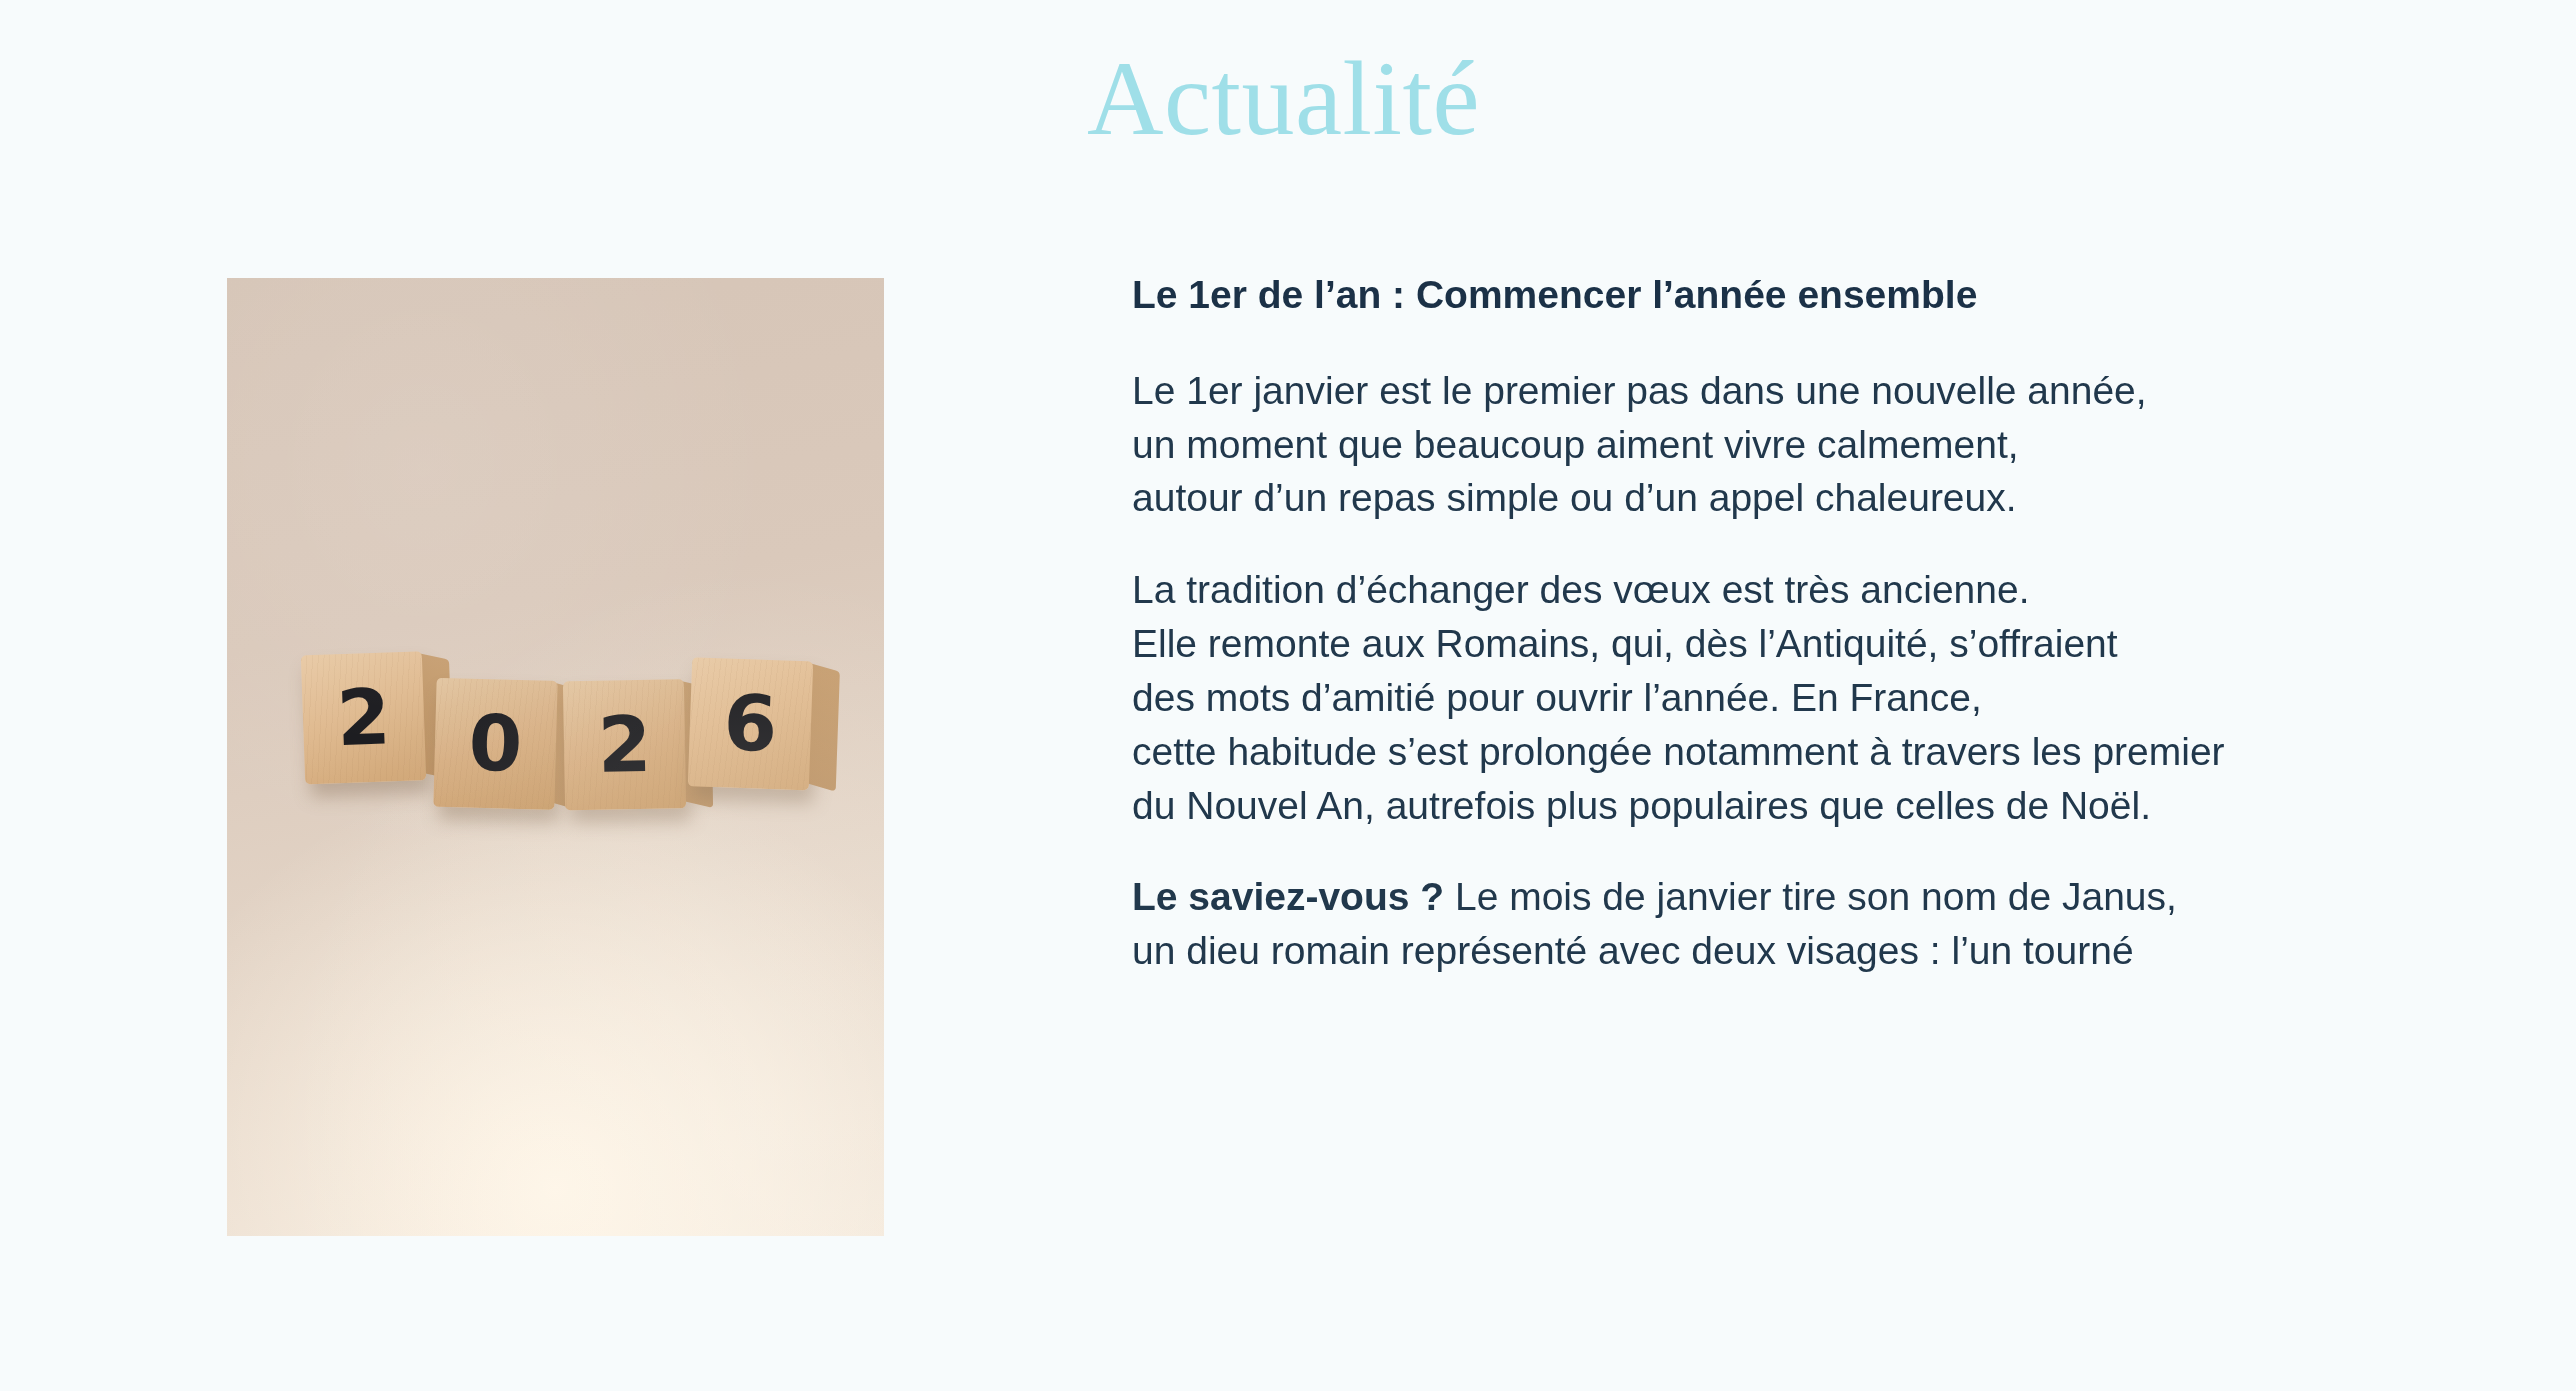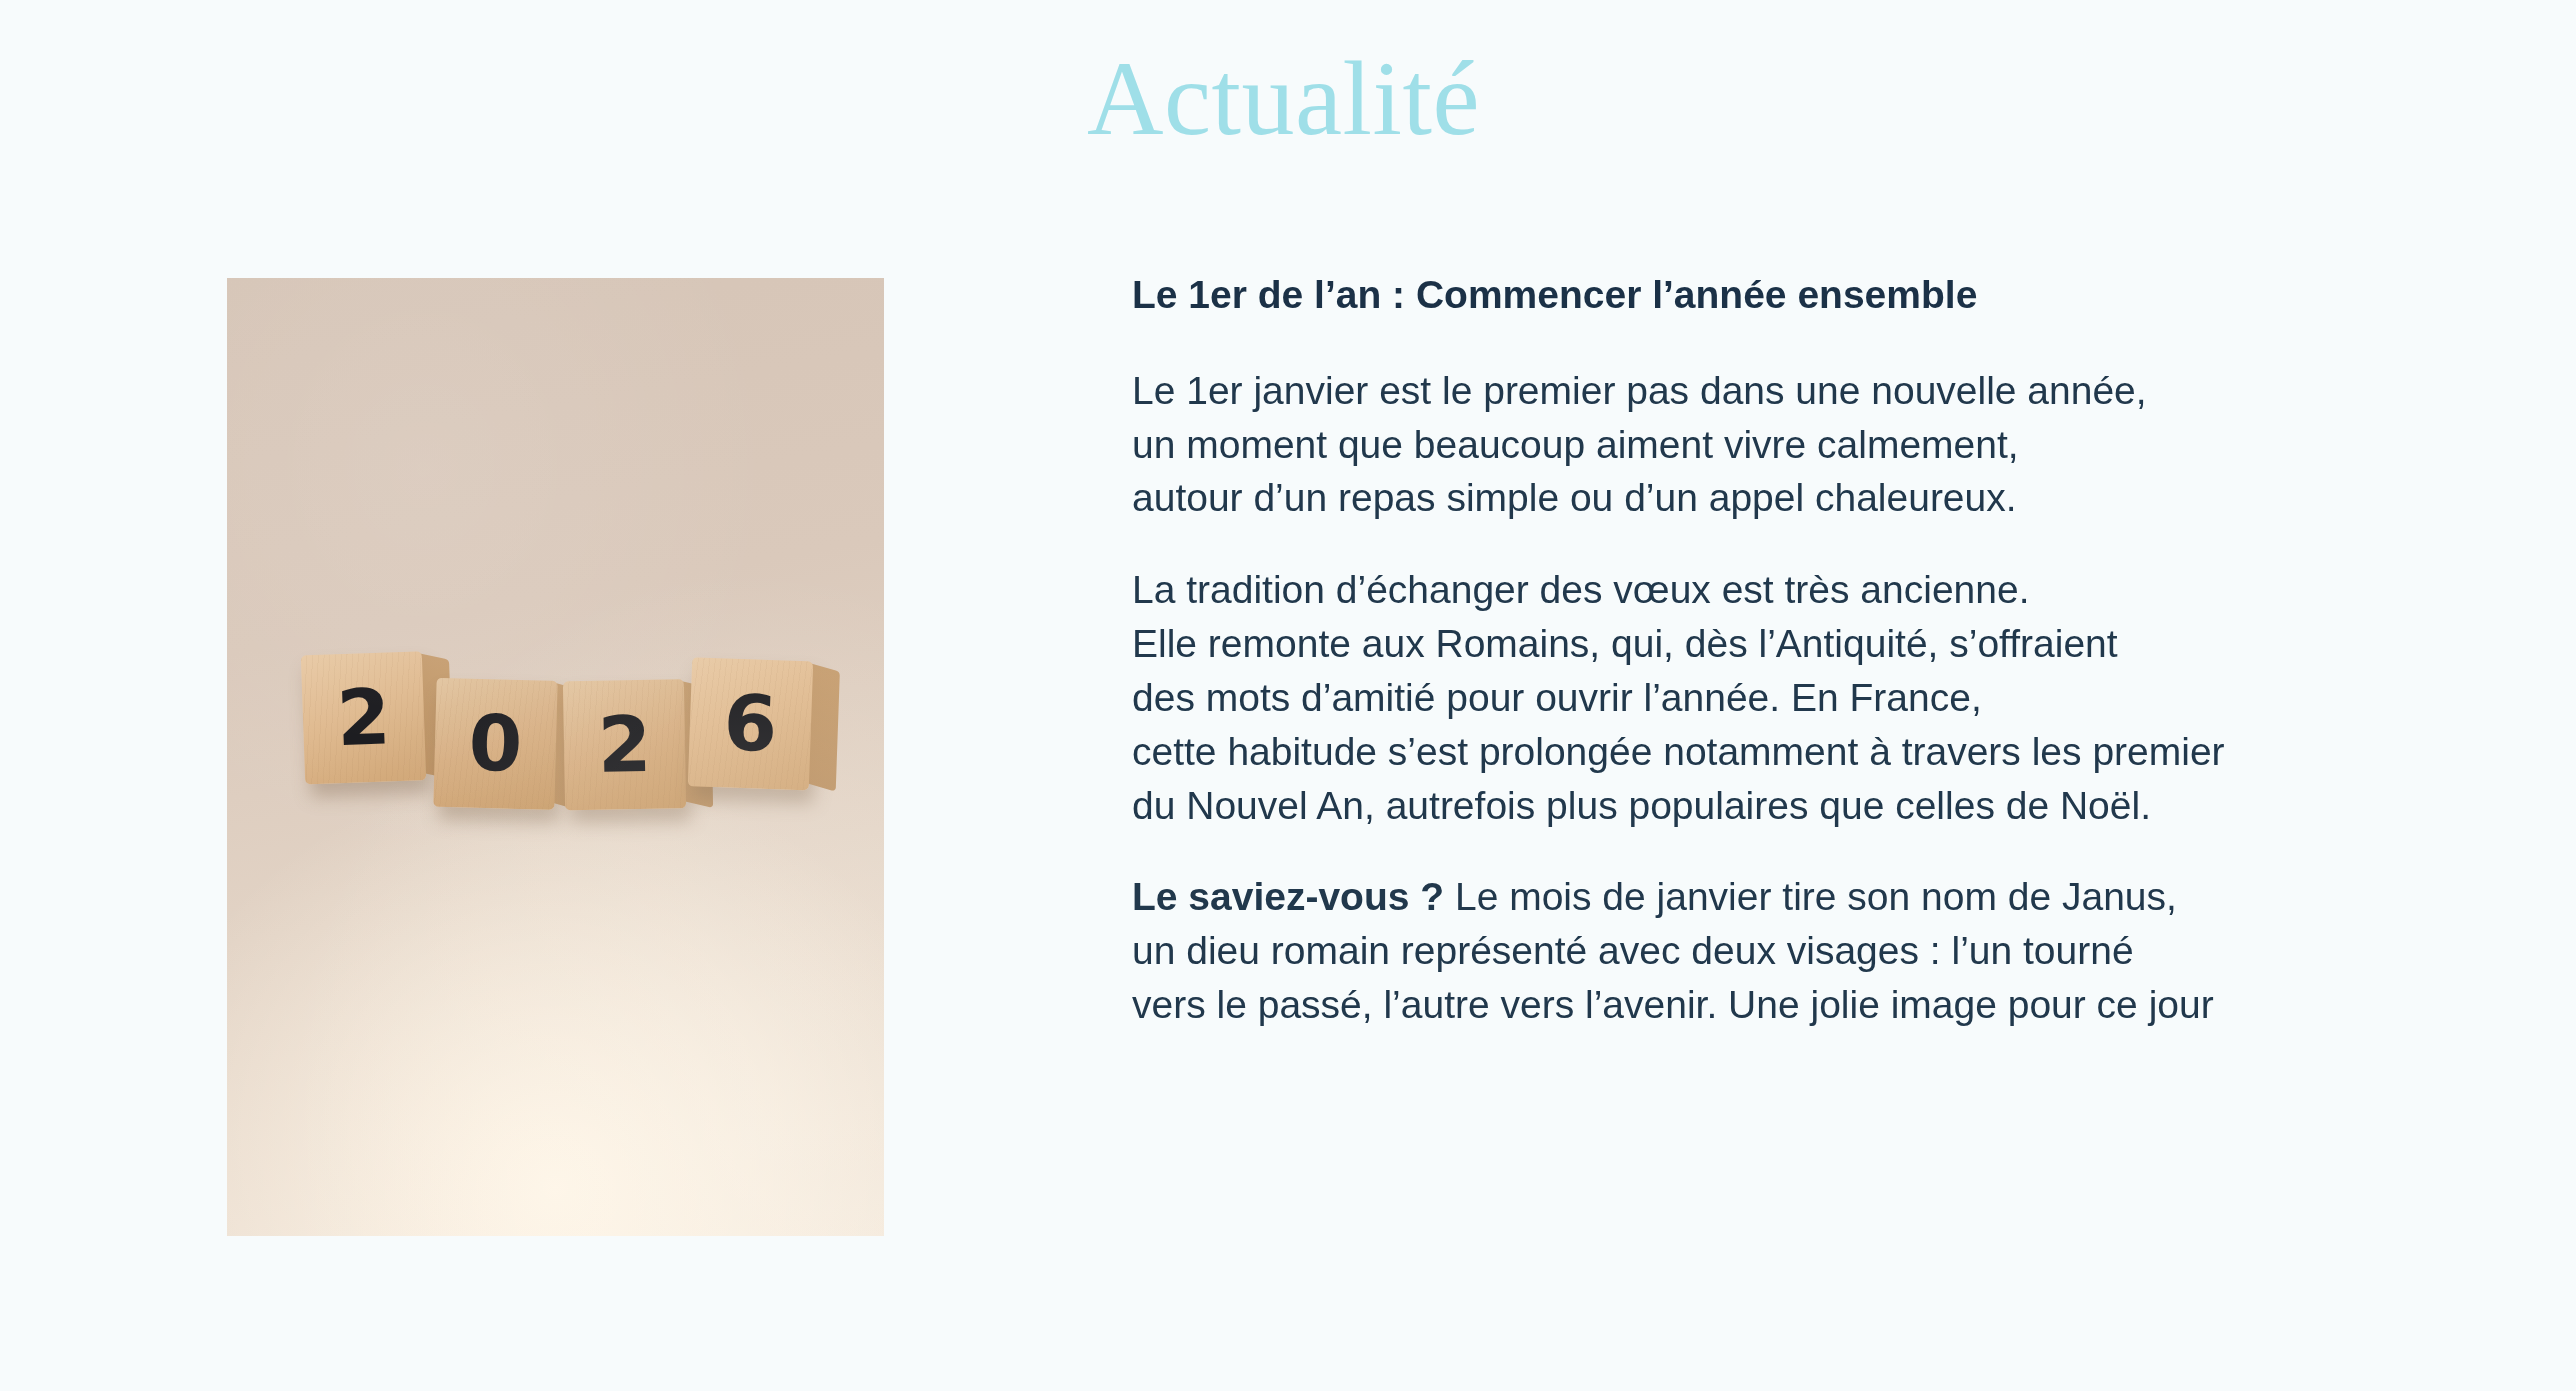--- a/index.html
+++ b/index.html
@@ -215,19 +215,18 @@
         <span class="line">La tradition d’échanger des vœux est très ancienne.</span>
         <span class="line">Elle remonte aux Romains, qui, dès l’Antiquité, s’offraient</span>
         <span class="line">des mots d’amitié pour ouvrir l’année. En France,</span>
         <span class="line">cette habitude s’est prolongée notamment à travers les premier</span>
         <span class="line">du Nouvel An, autrefois plus populaires que celles de Noël.</span>
       </p>
 
       <p class="para">
         <span class="line"><strong>Le saviez-vous ?</strong><span> Le mois de janvier tire son nom de Janus,</span></span>
         <span class="line">un dieu romain représenté avec deux visages : l’un tourné</span>
-        <span class="line">vers le passé, l’autre vers l’avenir. Une jolie image pour ce jour</span>
       </p>
 
     </div>
   </div>
 </div>
 
 
 </body></html>

